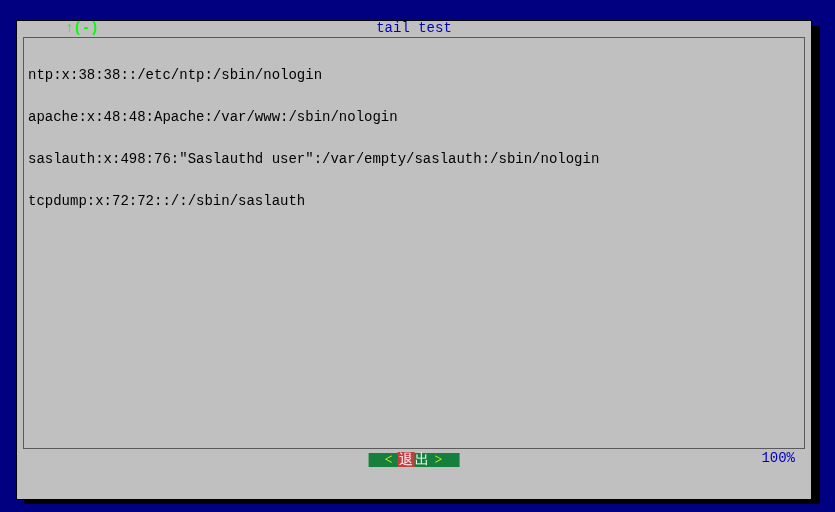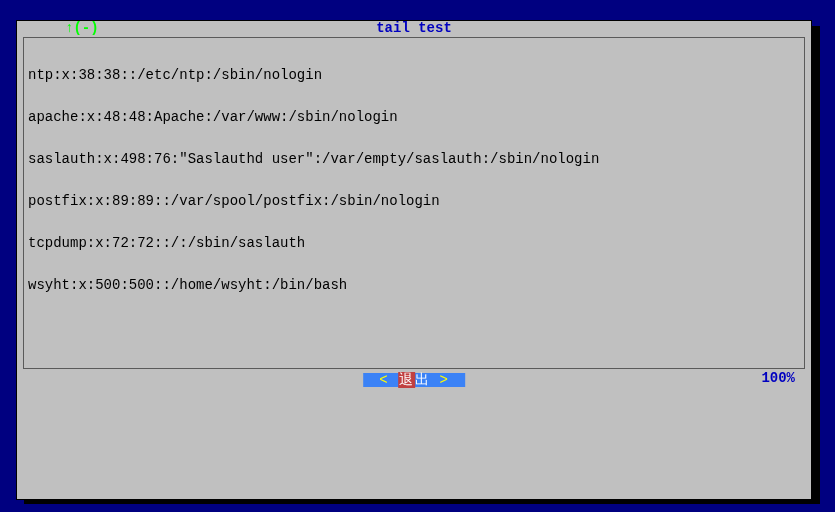--- a/index.html
+++ b/index.html
@@ -37,55 +37,56 @@
     }
     .title-marker {
       position: absolute;
       left: 48px;
       top: 0;
       color: #00ff00;
       font-weight: bold;
     }
     .title-text {
       color: #0000c0;
-      font-weight: bold;
+      font-weight: normal;
     }
     .content-box {
       margin: 0 6px 2px 6px;
       border: 1px solid #5a5a5a;
-      height: 332px;
+      height: 412px;
       background: #c0c0c0;
       padding: 2px 4px;
       overflow: hidden;
       color: #000;
       white-space: pre;
     }
     .content-line {
       line-height: 14px;
     }
     .footer {
       position: relative;
       height: 16px;
     }
     .percent {
       position: absolute;
       right: 16px;
       bottom: 2px;
       color: #0000c0;
-      font-weight: bold;
+      font-weight: normal;
     }
     .exit-btn {
       position: absolute;
       left: 50%;
       transform: translateX(-50%);
       bottom: 0px;
-      background: #3b82f6;
+      background: #15803d;
       color: #ffffff;
       padding: 0 16px;
       letter-spacing: 1px;
+      font-family: Liberation Serif, serif;
     }
     .exit-btn .hot {
       color: #ffff00;
     }
     .exit-btn .redchar {
       background: #c04040;
       color: #ffffff;
       padding: 0 1px;
     }
   </style>
@@ -97,23 +98,21 @@
 <div class="dialog">
   <div class="title-row">
     <span class="title-marker">↑(-)</span>
     <span class="title-text">tail test</span>
   </div>
 
   <div class="content-box">
     <div class="content-line">ntp:x:38:38::/etc/ntp:/sbin/nologin</div>
     <div class="content-line">apache:x:48:48:Apache:/var/www:/sbin/nologin</div>
     <div class="content-line">saslauth:x:498:76:"Saslauthd user":/var/empty/saslauth:/sbin/nologin</div>
-    <div class="content-line">postfix:x:89:89::/var/spool/postfix:/sbin/nologin</div>
     <div class="content-line">tcpdump:x:72:72::/:/sbin/saslauth</div>
-    <div class="content-line">wsyht:x:500:500::/home/wsyht:/bin/bash</div>
   </div>
 
   <div class="footer">
     <span class="percent">100%</span>
     <span class="exit-btn">
       <span class="hot">&lt;</span>
       <span class="redchar">退</span><span>出</span>
       <span class="hot">&gt;</span>
     </span>
   </div>

